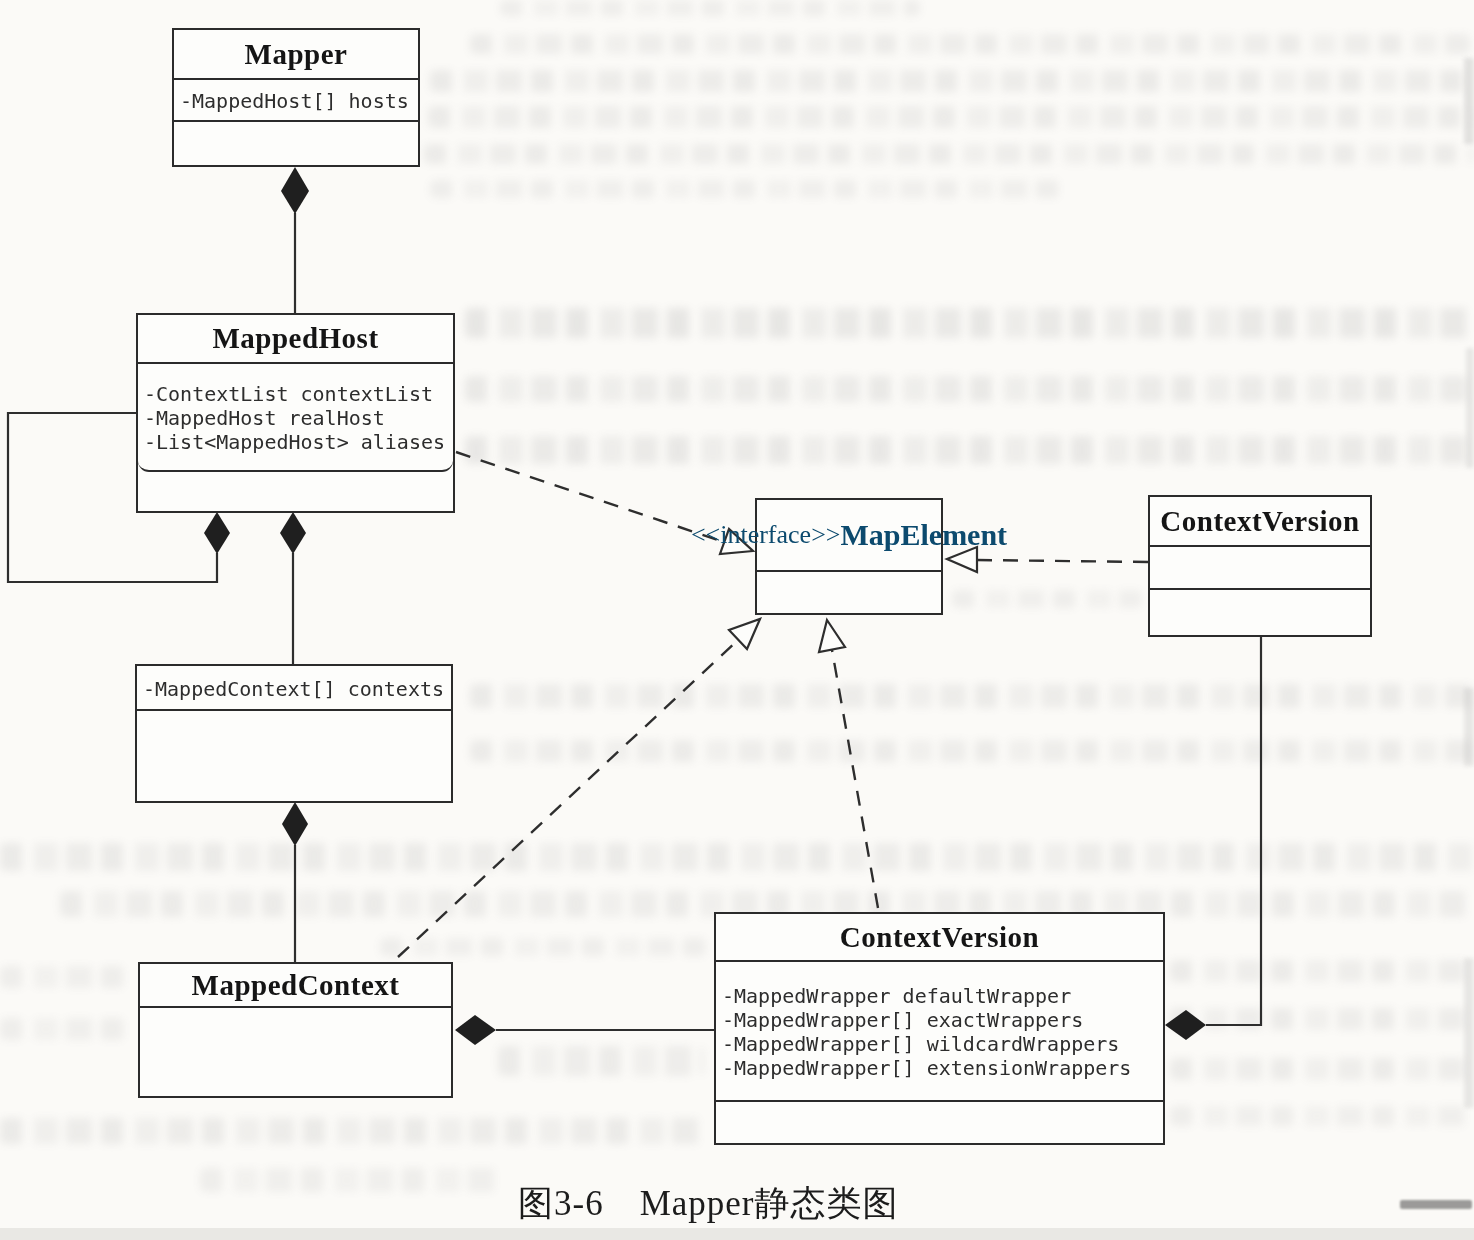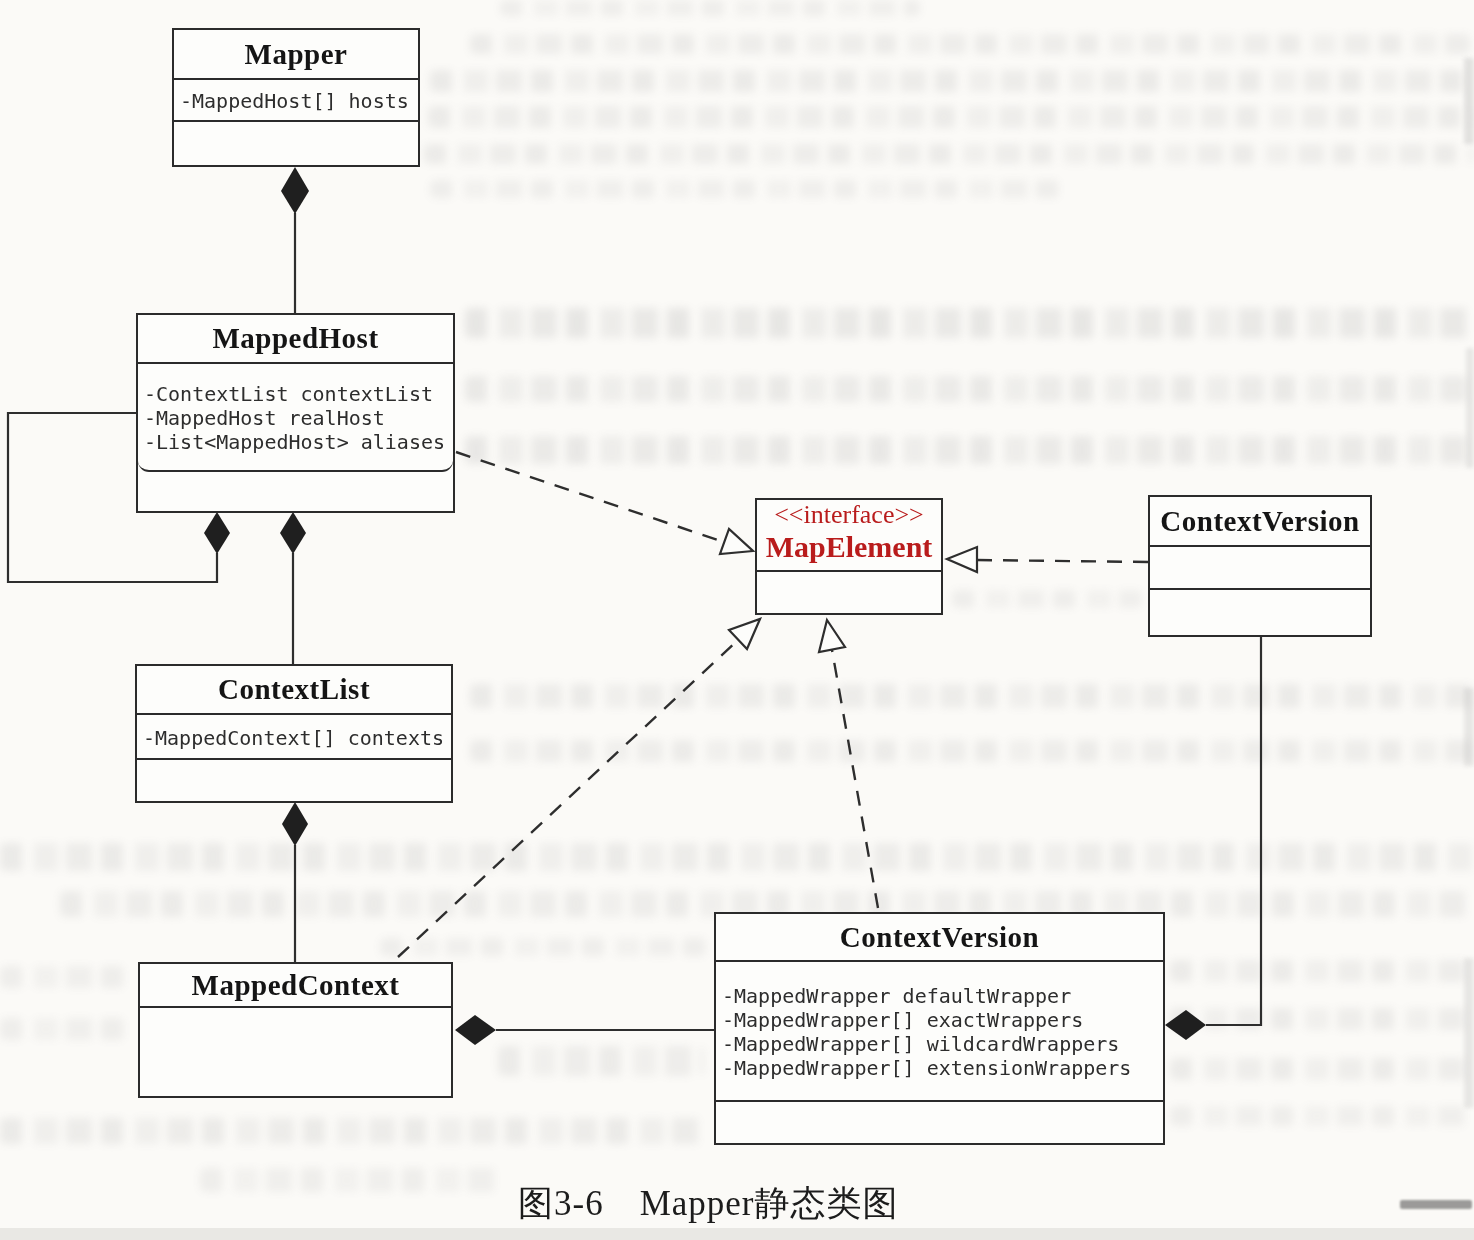--- a/index.html
+++ b/index.html
@@ -24,22 +24,22 @@
     text-align:center;
     font-weight:bold;
     font-size:29px;
     color:#151515;
     display:flex;align-items:center;justify-content:center;
     letter-spacing:.5px;
   }
   .uml-stereo-wrap{
     box-sizing:border-box;
     border-bottom:2px solid #2b2b2b;
-    text-align:center;color:#b91c1c;
-    display:flex;flex-direction:column;align-items:center;justify-content:flex-start;
+    text-align:center;color:#0c4a6e;
+    display:flex;flex-direction:row;align-items:center;justify-content:center;
   }
   .uml-stereo{font-size:26px;font-weight:normal;line-height:30px;}
   .uml-stereo-name{font-size:30px;font-weight:bold;line-height:34px;}
   .uml-attrs{
     box-sizing:border-box;
     border-bottom:2px solid #2b2b2b;
     padding:2px 0 0 6px;
     font-family:"DejaVu Sans Mono", monospace;
     font-size:20px;color:#2d2d2d;
     display:flex;flex-direction:column;justify-content:center;
@@ -156,21 +156,20 @@
     <div class="uml-title" style="height:49px;">MappedHost</div>
     <div class="uml-attrs" style="height:108px;border-radius:11px;">
       <div class="attr">-ContextList contextList</div>
       <div class="attr">-MappedHost realHost</div>
       <div class="attr">-List&lt;MappedHost&gt; aliases</div>
     </div>
     <div class="uml-empty"></div>
   </div>
 
   <div class="uml-box" style="left:135px;top:664px;width:318px;height:139px;">
-    <div class="uml-title" style="height:49px;">ContextList</div>
     <div class="uml-attrs" style="height:45px;">
       <div class="attr">-MappedContext[] contexts</div>
     </div>
     <div class="uml-empty"></div>
   </div>
 
   <div class="uml-box" style="left:138px;top:962px;width:315px;height:136px;">
     <div class="uml-title" style="height:44px;">MappedContext</div>
     <div class="uml-empty"></div>
   </div>

